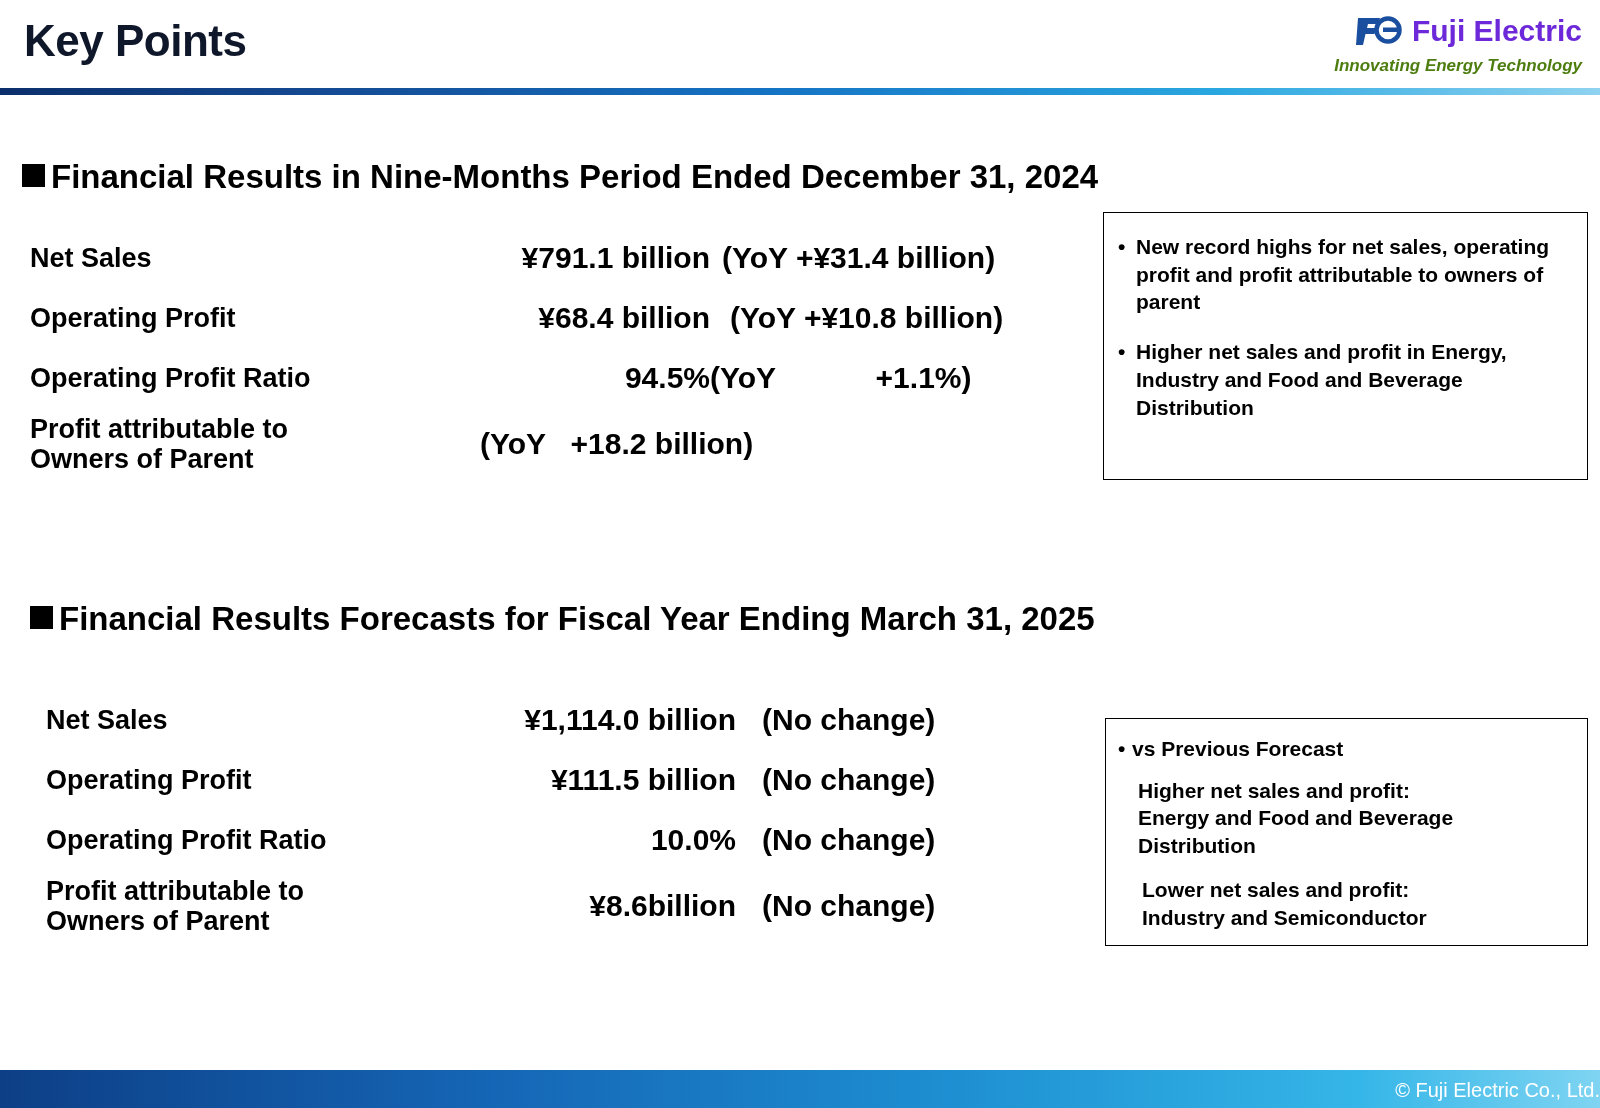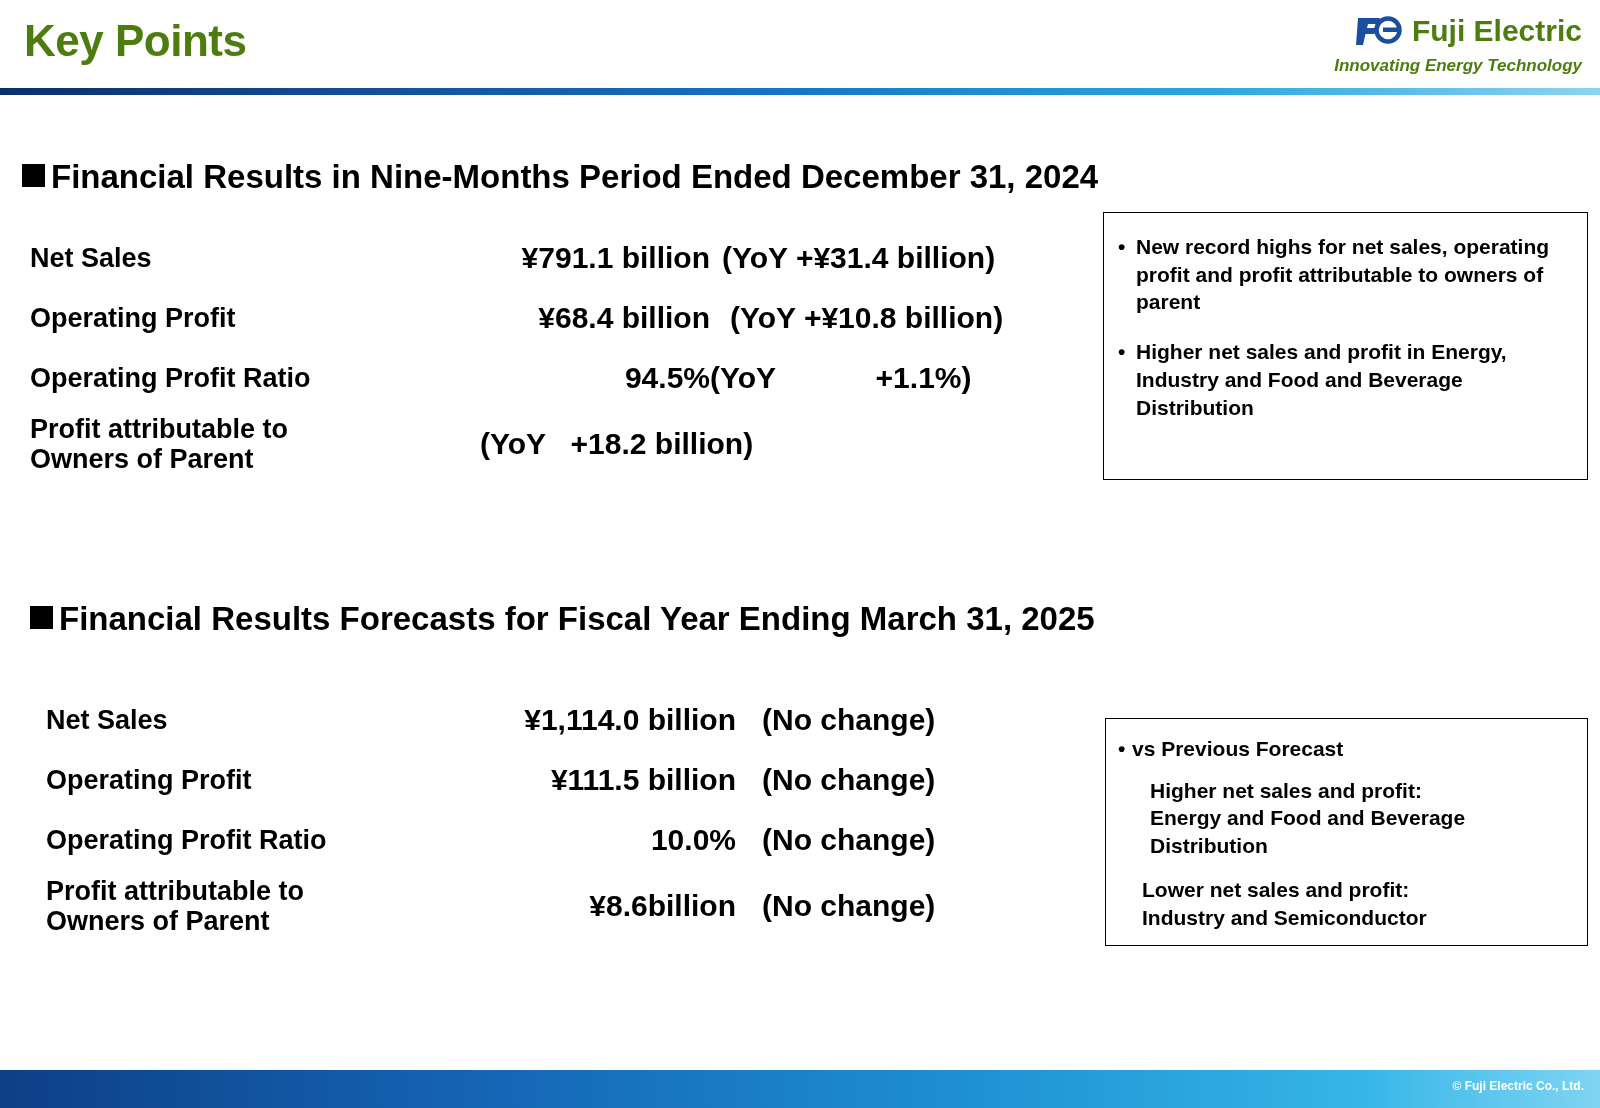--- a/index.html
+++ b/index.html
@@ -24,21 +24,21 @@
     height: 92px;
     box-sizing: border-box;
   }
   .slide-title {
     position: absolute;
     left: 24px;
     top: 16px;
     font-size: 44px;
     font-weight: bold;
     letter-spacing: -0.5px;
-    color: #4d7c0f;
+    color: #0f172a;
   }
   .logo-block {
     position: absolute;
     right: 18px;
     top: 14px;
     text-align: right;
     width: 340px;
   }
   .logo-row {
     display: flex;
@@ -48,21 +48,21 @@
   }
   .logo-mark {
     width: 46px;
     height: 34px;
     position: relative;
     display: inline-block;
   }
   .logo-name {
     font-size: 30px;
     font-weight: bold;
-    color: #4d7c0f;
+    color: #6d28d9;
     letter-spacing: 0px;
     font-family: "Liberation Sans", sans-serif;
   }
   .logo-tagline {
     margin-top: 8px;
     font-size: 17px;
     font-style: italic;
     font-weight: bold;
     color: #4d7c0f;
     text-align: right;
@@ -147,25 +147,25 @@
   .footer-bar {
     position: absolute;
     left: 0;
     bottom: 0;
     width: 1600px;
     height: 38px;
     background: linear-gradient(to right, #0d3f86 0%, #1565b5 30%, #1e90d2 60%, #35b6e8 85%, #7fd4f2 100%);
   }
   .footer-text {
     position: absolute;
-    right: 16px;
+    right: 0;
     top: 9px;
-    font-size: 12px;
+    font-size: 20px;
     color: #ffffff;
-    font-weight: bold;
+    font-weight: normal;
   }
 </style>
 </head>
 <body>
 
 <div class="slide-header">
   <div class="slide-title">Key Points</div>
 
   <div class="logo-block">
     <div class="logo-row">
@@ -258,21 +258,21 @@
     <div class="fnote" style="margin-left:26px;">(No change)</div>
   </div>
 
 </div>
 
 <div class="callout" style="left:1105px; top:718px; width:483px; height:228px; padding:16px 14px 0 12px;">
   <div class="bullet-item" style="margin-bottom:14px;">
     <span class="bullet-dot" style="width:14px; flex:0 0 14px;">•</span>
     <span class="bullet-text">vs Previous Forecast</span>
   </div>
-  <div class="sub-line" style="margin-left:32px; white-space:pre-line; margin-bottom:16px;">Higher net sales and profit:
+  <div class="sub-line" style="margin-left:20px; white-space:pre-line; margin-bottom:16px;">Higher net sales and profit:
 Energy and Food and Beverage
 Distribution</div>
   <div class="sub-line" style="margin-left:24px; white-space:pre-line;">Lower net sales and profit:
 Industry and Semiconductor</div>
 </div>
 
 <div class="footer-bar">
   <div class="footer-text">© Fuji Electric Co., Ltd.</div>
 </div>
 

